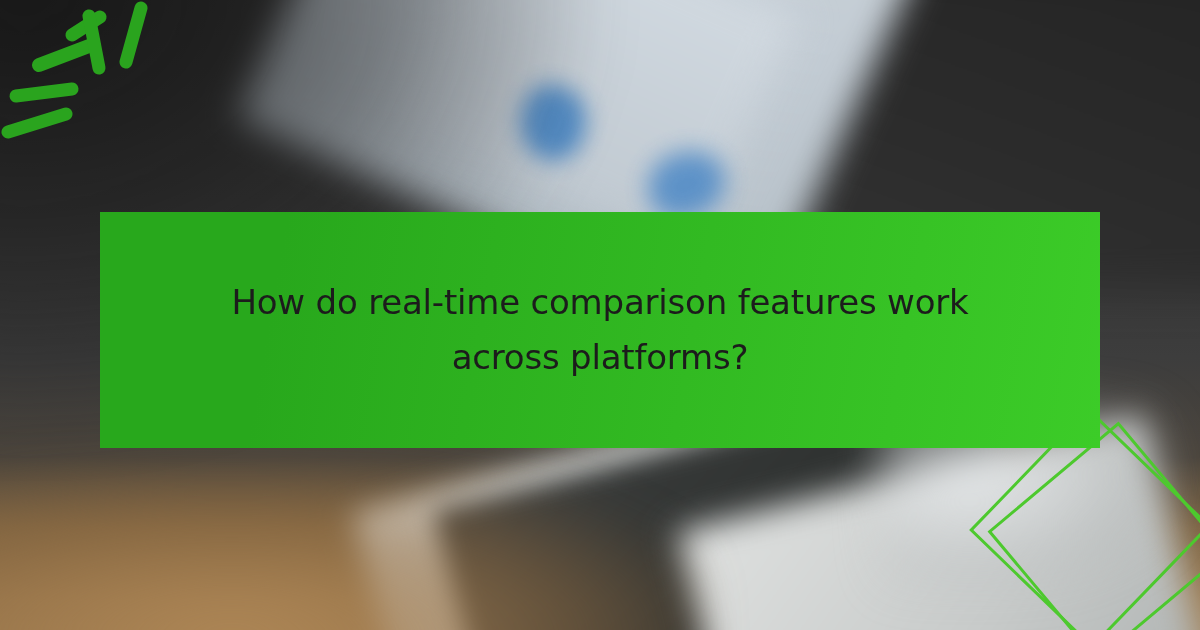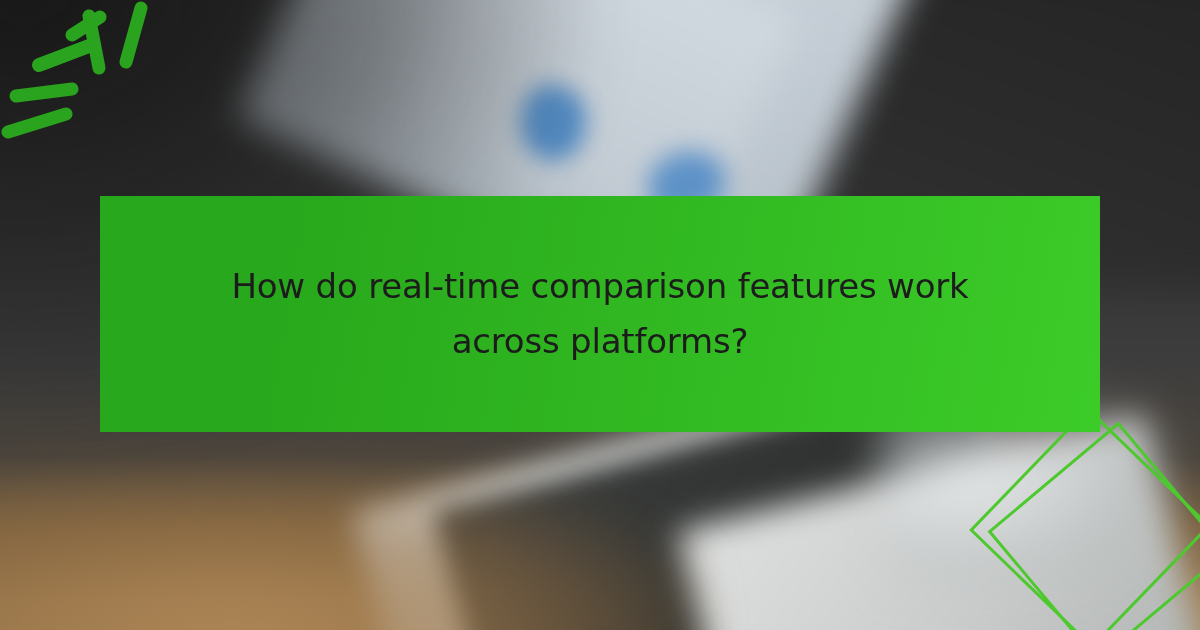--- a/index.html
+++ b/index.html
@@ -141,21 +141,21 @@
     position: absolute;
     right: -36px; bottom: -42px;
     width: 280px; height: 280px;
     pointer-events: none;
   }
 
   
   .banner {
     position: absolute;
     left: 100px;
-    top: 196px;
+    top: 212px;
     width: 1000px;
     height: 236px;
     display: flex;
     align-items: center;
     justify-content: flex-end;
     box-sizing: border-box;
     padding: 0 60px;
   }
   .banner-title {
     margin: 0;

